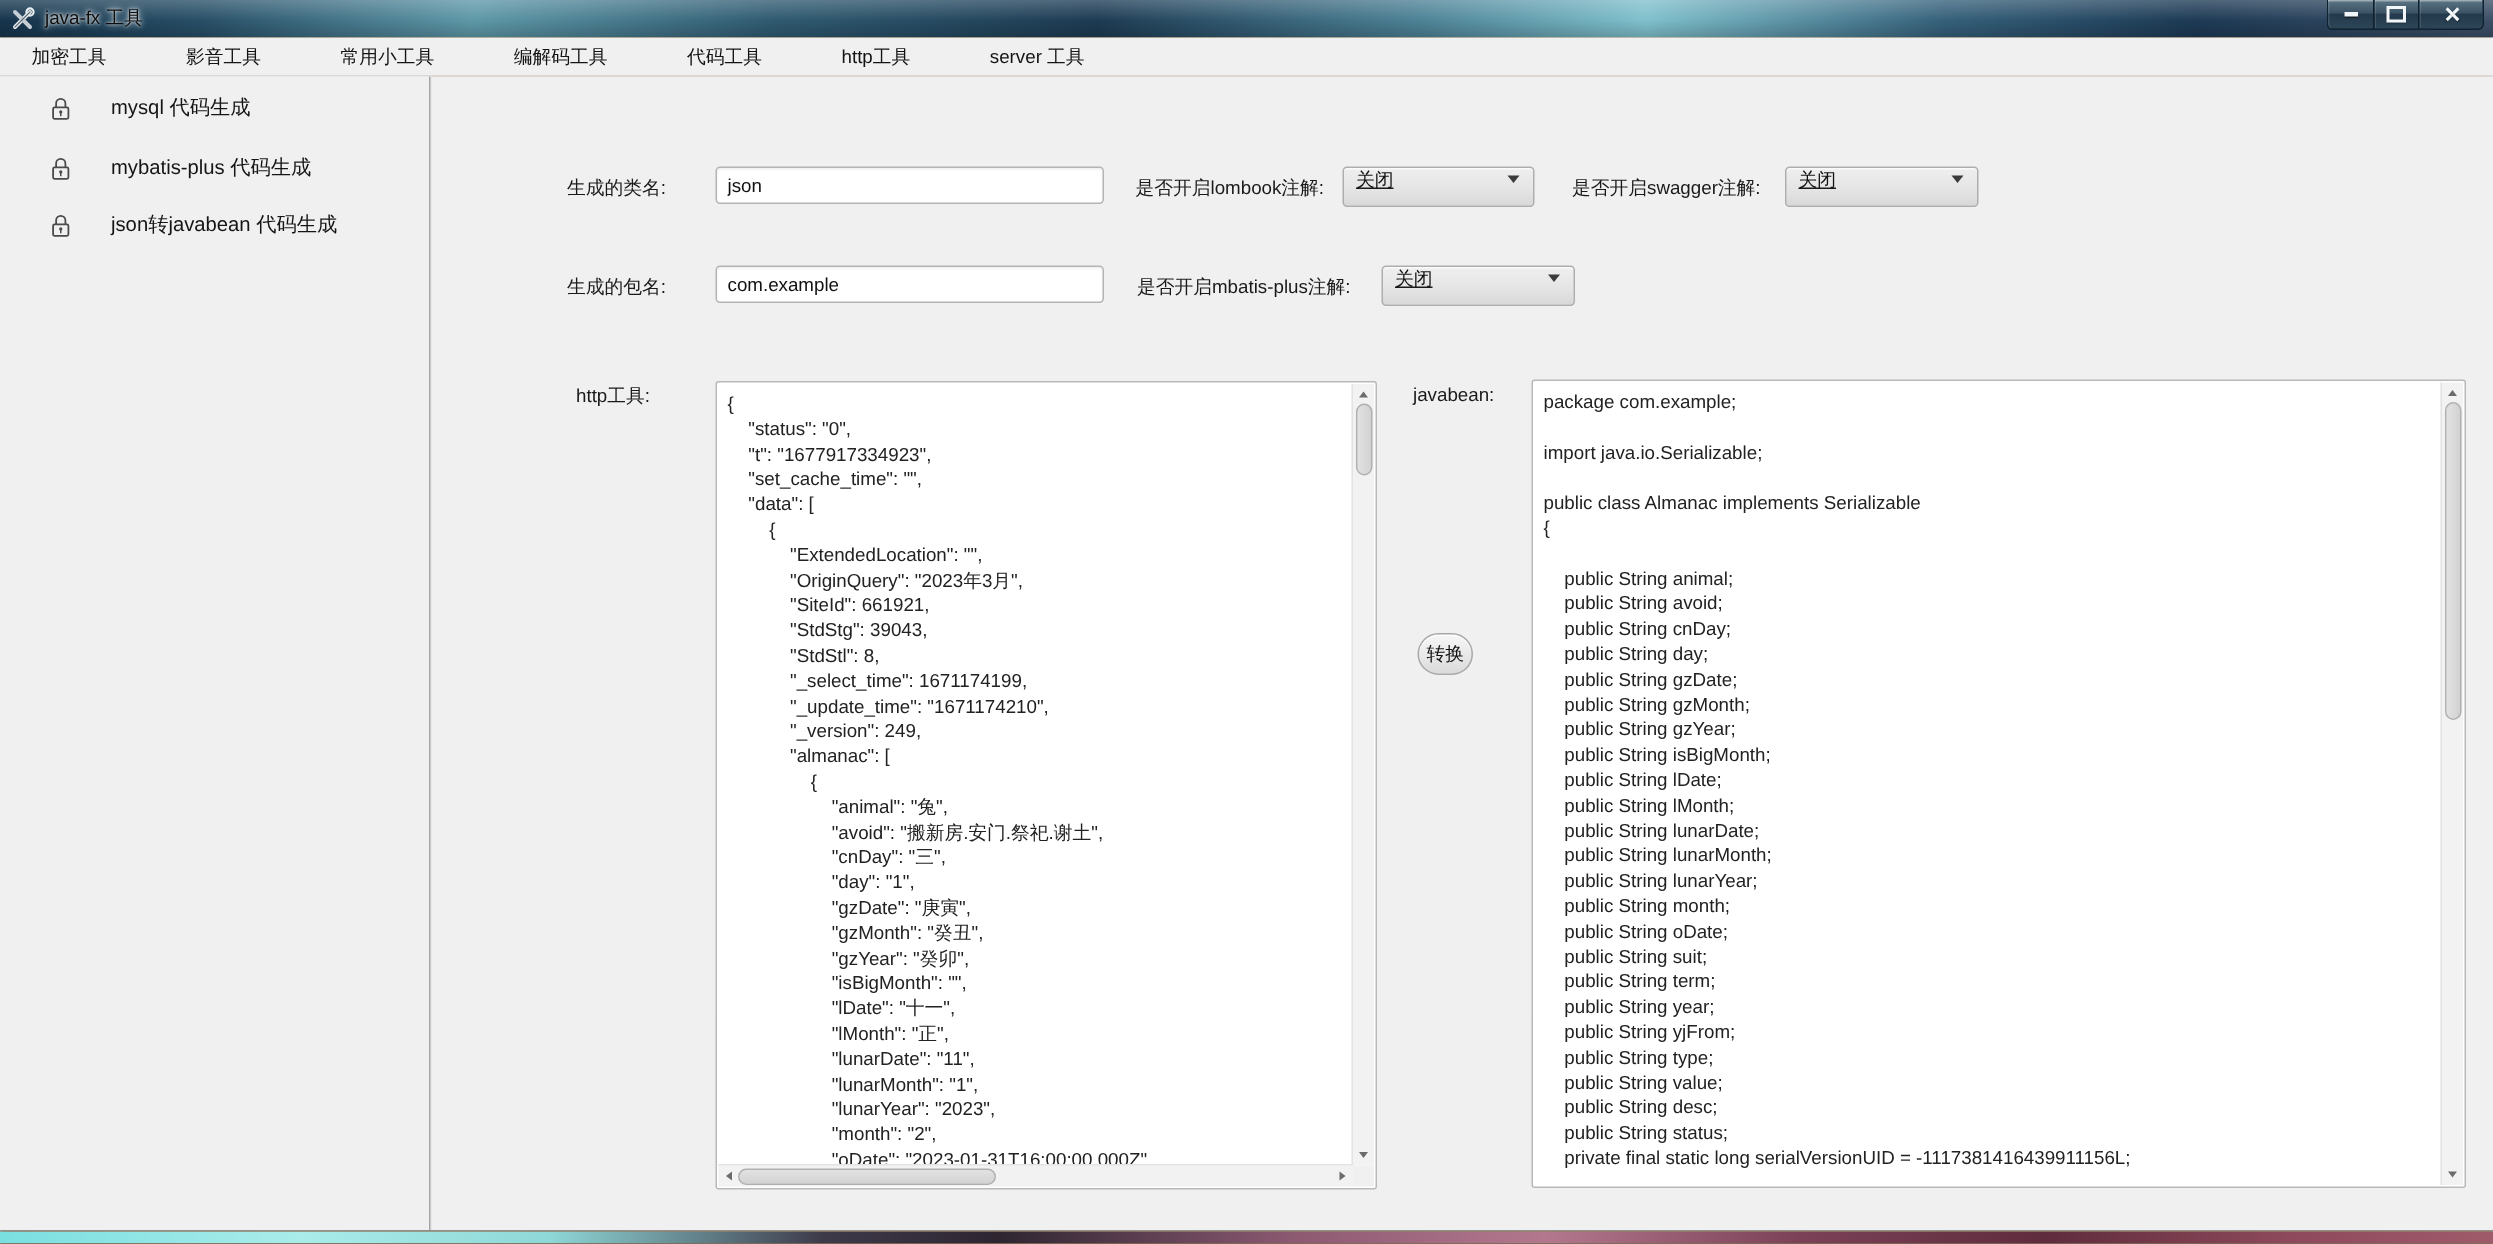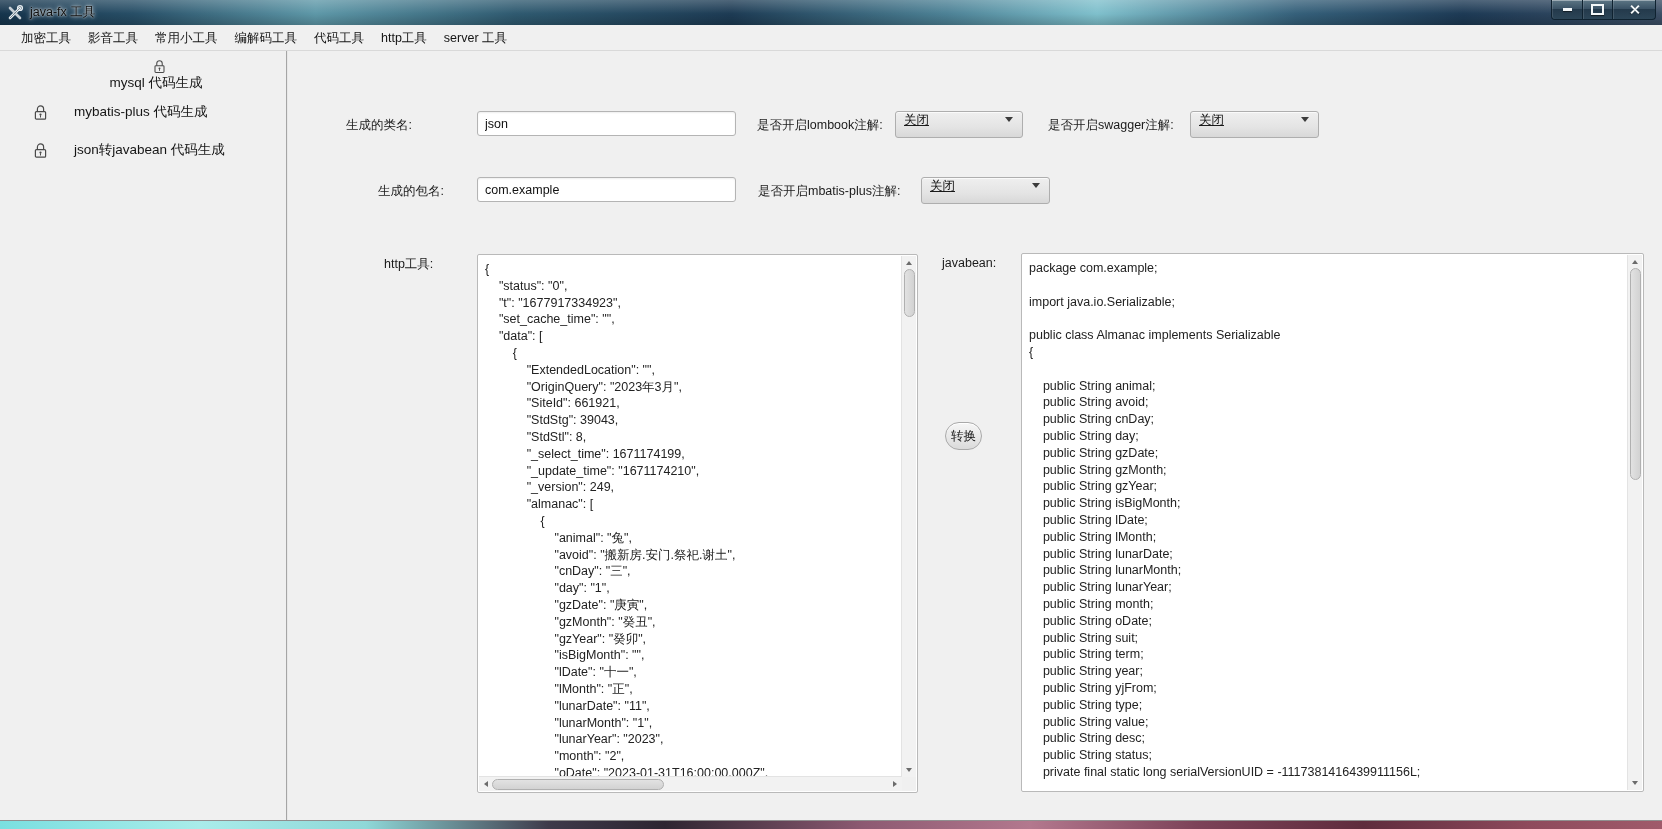--- a/index.html
+++ b/index.html
@@ -22,21 +22,21 @@
   .win-btn.min{width:30px;border-bottom-left-radius:4px;}
   .win-btn.max{width:29px;}
   .win-btn.close{width:42px;border-bottom-right-radius:4px;}
   .glyph-min{width:9px;height:3px;background:#f2f6f8;box-shadow:0 1px 1px rgba(0,0,0,.5);}
   .glyph-max{width:9px;height:7px;border:2px solid #f2f6f8;box-shadow:0 1px 1px rgba(0,0,0,.5);}
   .glyph-close{position:relative;width:11px;height:11px;}
   .glyph-close::before,.glyph-close::after{content:"";position:absolute;left:5px;top:0;width:2px;height:11px;background:#f4f7f9;box-shadow:0 1px 1px rgba(0,0,0,.4);}
   .glyph-close::before{transform:rotate(45deg);} .glyph-close::after{transform:rotate(-45deg);}
   
   .menubar{position:absolute;left:0;top:25px;right:0;height:25px;background:#f0f0f0;
-    border-bottom:1px solid #d9d9d9;display:flex;align-items:center;padding-left:13px;}
+    border-bottom:1px solid #d9d9d9;display:flex;align-items:center;padding-left:13px;gap:36px;}
   .menu-item{font-size:12.5px;color:#141414;padding:0 8px;margin-right:1px;line-height:24px;cursor:default;}
   
   .contentarea{position:absolute;left:0;top:51px;right:0;bottom:9px;background:#f0f0f0;}
   .sidebar{position:absolute;left:0;top:0;width:286px;bottom:0;background:#f0f0f0;
     border-right:1px solid #a5a5a5;box-shadow:1px 0 0 #e8e8e8;}
   .side-item{position:absolute;left:0;width:100%;height:26px;display:flex;align-items:center;cursor:default;}
   .side-item .icon{margin-left:33px;width:15px;height:17px;flex:0 0 15px;}
   .side-item .lbl{margin-left:26px;font-size:13.5px;color:#151515;}
   .main{position:absolute;left:287px;top:0;right:0;bottom:0;}
   
@@ -110,21 +110,21 @@
     <span class="menu-item">常用小工具</span>
     <span class="menu-item">编解码工具</span>
     <span class="menu-item">代码工具</span>
     <span class="menu-item">http工具</span>
     <span class="menu-item">server 工具</span>
   </div>
 
   <div class="contentarea">
 
     <div class="sidebar">
-      <div class="side-item" style="top:8px;flex-direction:column;">
+      <div class="side-item" style="top:8px;">
         <svg class="icon" viewBox="0 0 15 17">
           <path d="M4.4 7.6 V5 a3.1 3.1 0 0 1 6.2 0 v2.6" fill="none" stroke="#4a4a4a" stroke-width="1.2"></path>
           <rect x="2.4" y="7.6" width="10.2" height="7.6" rx="1" fill="none" stroke="#4a4a4a" stroke-width="1.2"></rect>
           <circle cx="7.5" cy="10.6" r="1.1" fill="#4a4a4a"></circle>
           <rect x="7" y="11.3" width="1" height="2.2" fill="#4a4a4a"></rect>
         </svg>
         <span class="lbl">mysql 代码生成</span>
       </div>
       <div class="side-item" style="top:86px;">
         <svg class="icon" viewBox="0 0 15 17">
@@ -141,21 +141,21 @@
           <rect x="2.4" y="7.6" width="10.2" height="7.6" rx="1" fill="none" stroke="#4a4a4a" stroke-width="1.2"></rect>
           <circle cx="7.5" cy="10.6" r="1.1" fill="#4a4a4a"></circle>
           <rect x="7" y="11.3" width="1" height="2.2" fill="#4a4a4a"></rect>
         </svg>
         <span class="lbl">mybatis-plus 代码生成</span>
       </div>
     </div>
 
     <div class="main">
 
-      <span class="flabel" style="left:59px;top:66px;width:114px;text-align:left;">生成的类名:</span>
+      <span class="flabel" style="left:43px;top:66px;width:114px;text-align:right;">生成的类名:</span>
       <input class="tfield" style="left: 190px; top: 60px;" value="json">
       <span class="flabel" style="left:470px;top:66px;">是否开启lombook注解:</span>
       <div class="combo" style="left:608px;top:60px;width:126px;">
         <span class="val">关闭</span>
         <span class="arr"></span>
       </div>
       <span class="flabel" style="left:761px;top:66px;">是否开启swagger注解:</span>
       <div class="combo" style="left:903px;top:60px;width:127px;">
         <span class="val">关闭</span>
         <span class="arr"></span>

